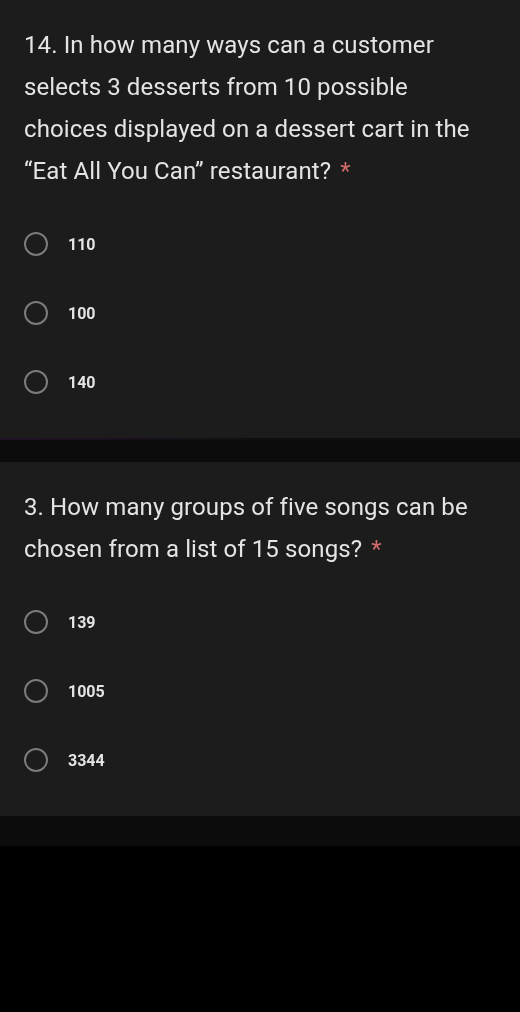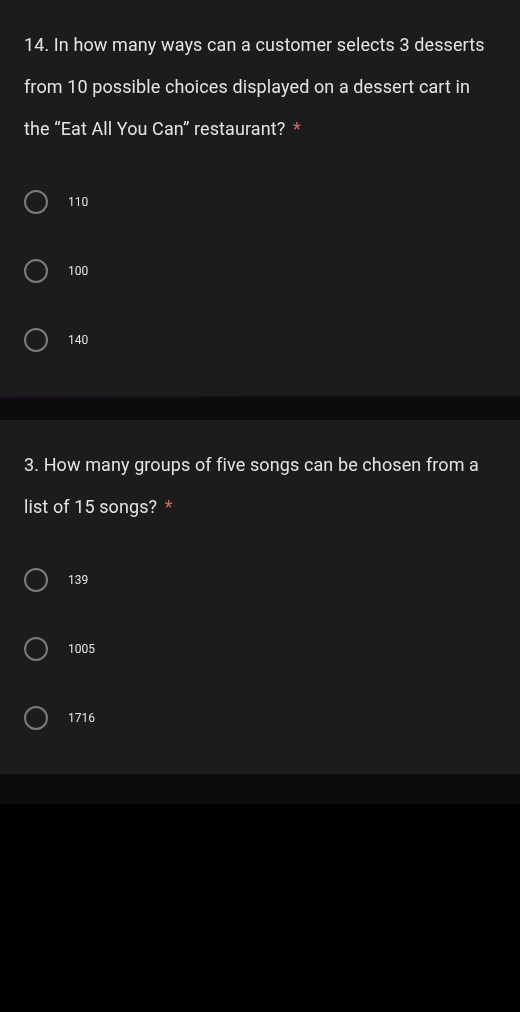--- a/index.html
+++ b/index.html
@@ -8,21 +8,21 @@
     background: #000;
     font-family: Roboto, "Helvetica Neue", Arial, sans-serif;
     color: #e8e8e8;
     -webkit-font-smoothing: antialiased;
   }
   .card {
     background: #1c1c1c;
     padding: 24px 24px 28px 24px;
   }
   .question-text {
-    font-size: 18px;
+    font-size: 24px;
     line-height: 42px;
     color: #e4e4e4;
     font-weight: 400;
     letter-spacing: 0.1px;
   }
   .required {
     color: #d46a6a;
     margin-left: 3px;
   }
   .options {
@@ -39,23 +39,23 @@
   .radio {
     width: 24px;
     height: 24px;
     min-width: 24px;
     border: 2.4px solid #7b7b7b;
     border-radius: 50%;
     margin-right: 20px;
     display: inline-block;
   }
   .option-label {
-    font-size: 12px;
+    font-size: 16px;
     color: #e4e4e4;
-    font-weight: 400;
+    font-weight: 700;
   }
   .gap {
     height: 24px;
     background: #0c0c0c;
     position: relative;
   }
   .gap::before {
     content: "";
     position: absolute;
     top: 0; left: 0; right: 0;
@@ -105,18 +105,18 @@
     <label class="option">
       <span class="radio"></span>
       <span class="option-label">139</span>
     </label>
     <label class="option">
       <span class="radio"></span>
       <span class="option-label">1005</span>
     </label>
     <label class="option">
       <span class="radio"></span>
-      <span class="option-label">1716</span>
+      <span class="option-label">3344</span>
     </label>
   </div>
 </div>
 
 <div class="bottom-space"></div>
 
 </body></html>

